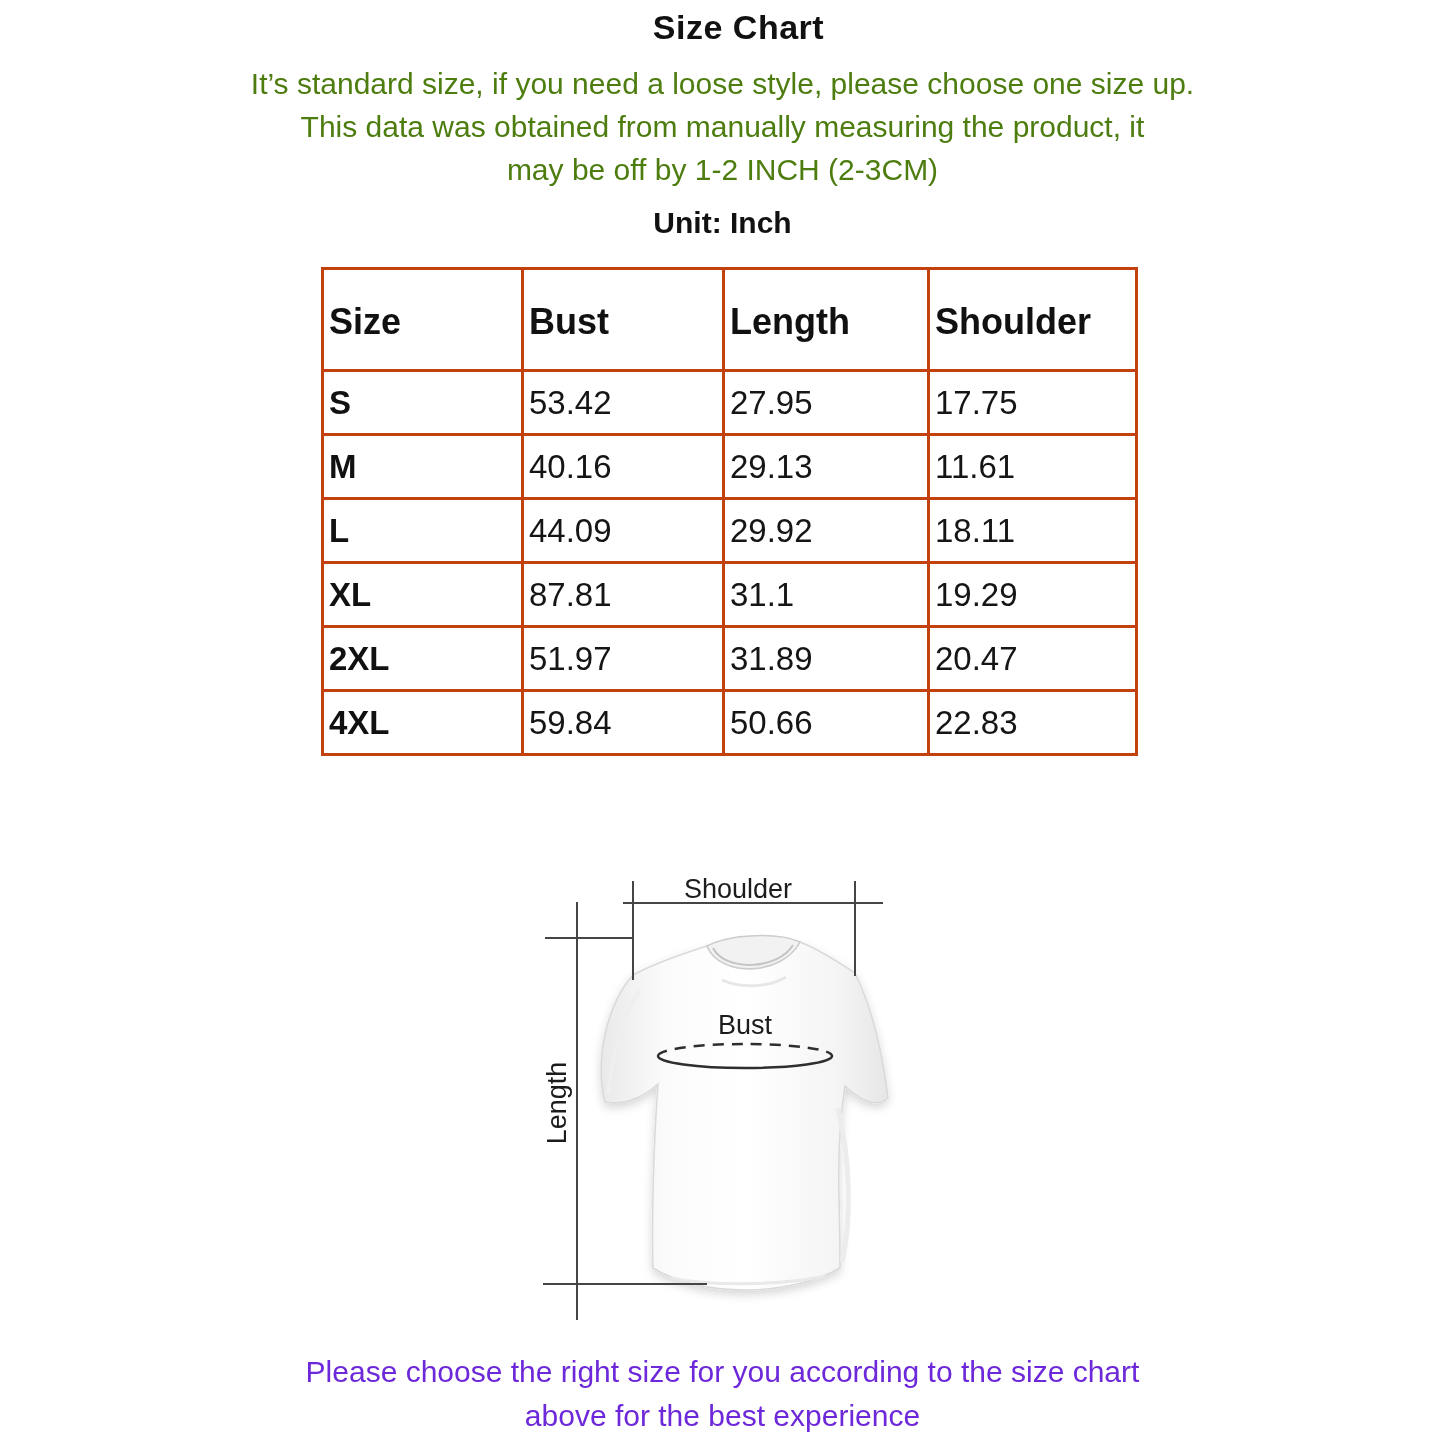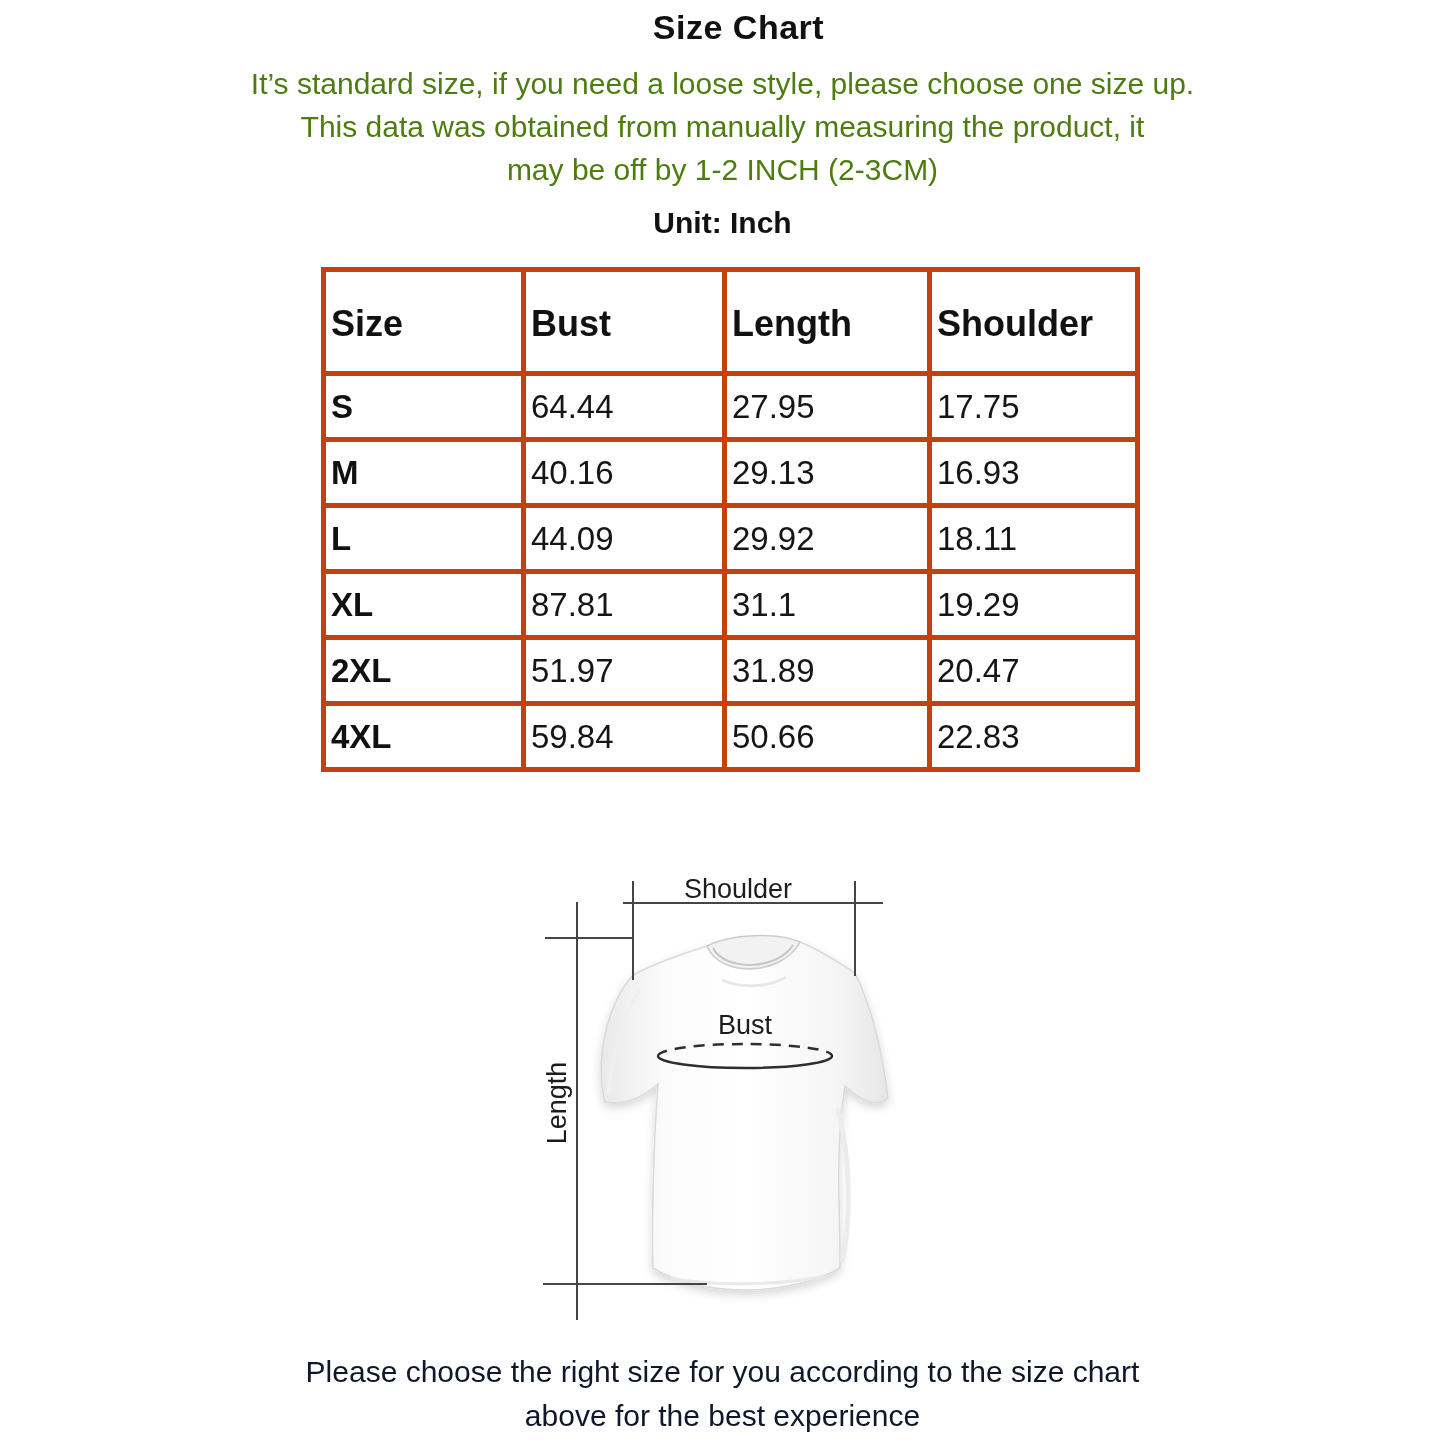--- a/index.html
+++ b/index.html
@@ -8,29 +8,29 @@
     width:1445px;height:1445px;
     background:#ffffff;
     font-family:"Liberation Sans","DejaVu Sans",sans-serif;
     color:#111111;
     overflow:hidden;
   }
   .centered{position:absolute;left:0;width:1445px;text-align:center;}
   .title{top:8px;font-size:34px;font-weight:bold;letter-spacing:0.5px;padding-left:16px;}
   .intro{top:62px;font-size:30px;line-height:43px;color:#4d7c0f;}
   .unit{top:206px;font-size:30px;font-weight:bold;}
-  .footer{top:1350px;font-size:30px;line-height:44px;color:#0f172a;}
+  .footer{top:1350px;font-size:30px;line-height:44px;color:#6d28d9;}
 
   table.size-table{
     position:absolute;left:321px;top:267px;width:814px;
     border-collapse:collapse;table-layout:fixed;
     background:#ffffff;
   }
   table.size-table th, table.size-table td{
-    border:5px solid #c2410c;
+    border:3px solid #c2410c;
     text-align:left;
     padding:0 0 0 5px;
     overflow:hidden;white-space:nowrap;
   }
   table.size-table th{
     height:95px;font-size:36px;font-weight:bold;
     vertical-align:middle;padding-top:4px;
   }
   table.size-table td{
     height:61px;font-size:33px;font-weight:normal;
@@ -67,29 +67,29 @@
       <tr>
         <th>Size</th>
         <th>Bust</th>
         <th>Length</th>
         <th>Shoulder</th>
       </tr>
     </thead>
     <tbody>
         <tr>
           <td class="size-col">S</td>
-          <td>64.44</td>
+          <td>53.42</td>
           <td>27.95</td>
           <td>17.75</td>
         </tr>
         <tr>
           <td class="size-col">M</td>
           <td>40.16</td>
           <td>29.13</td>
-          <td>16.93</td>
+          <td>11.61</td>
         </tr>
         <tr>
           <td class="size-col">L</td>
           <td>44.09</td>
           <td>29.92</td>
           <td>18.11</td>
         </tr>
         <tr>
           <td class="size-col">XL</td>
           <td>87.81</td>

